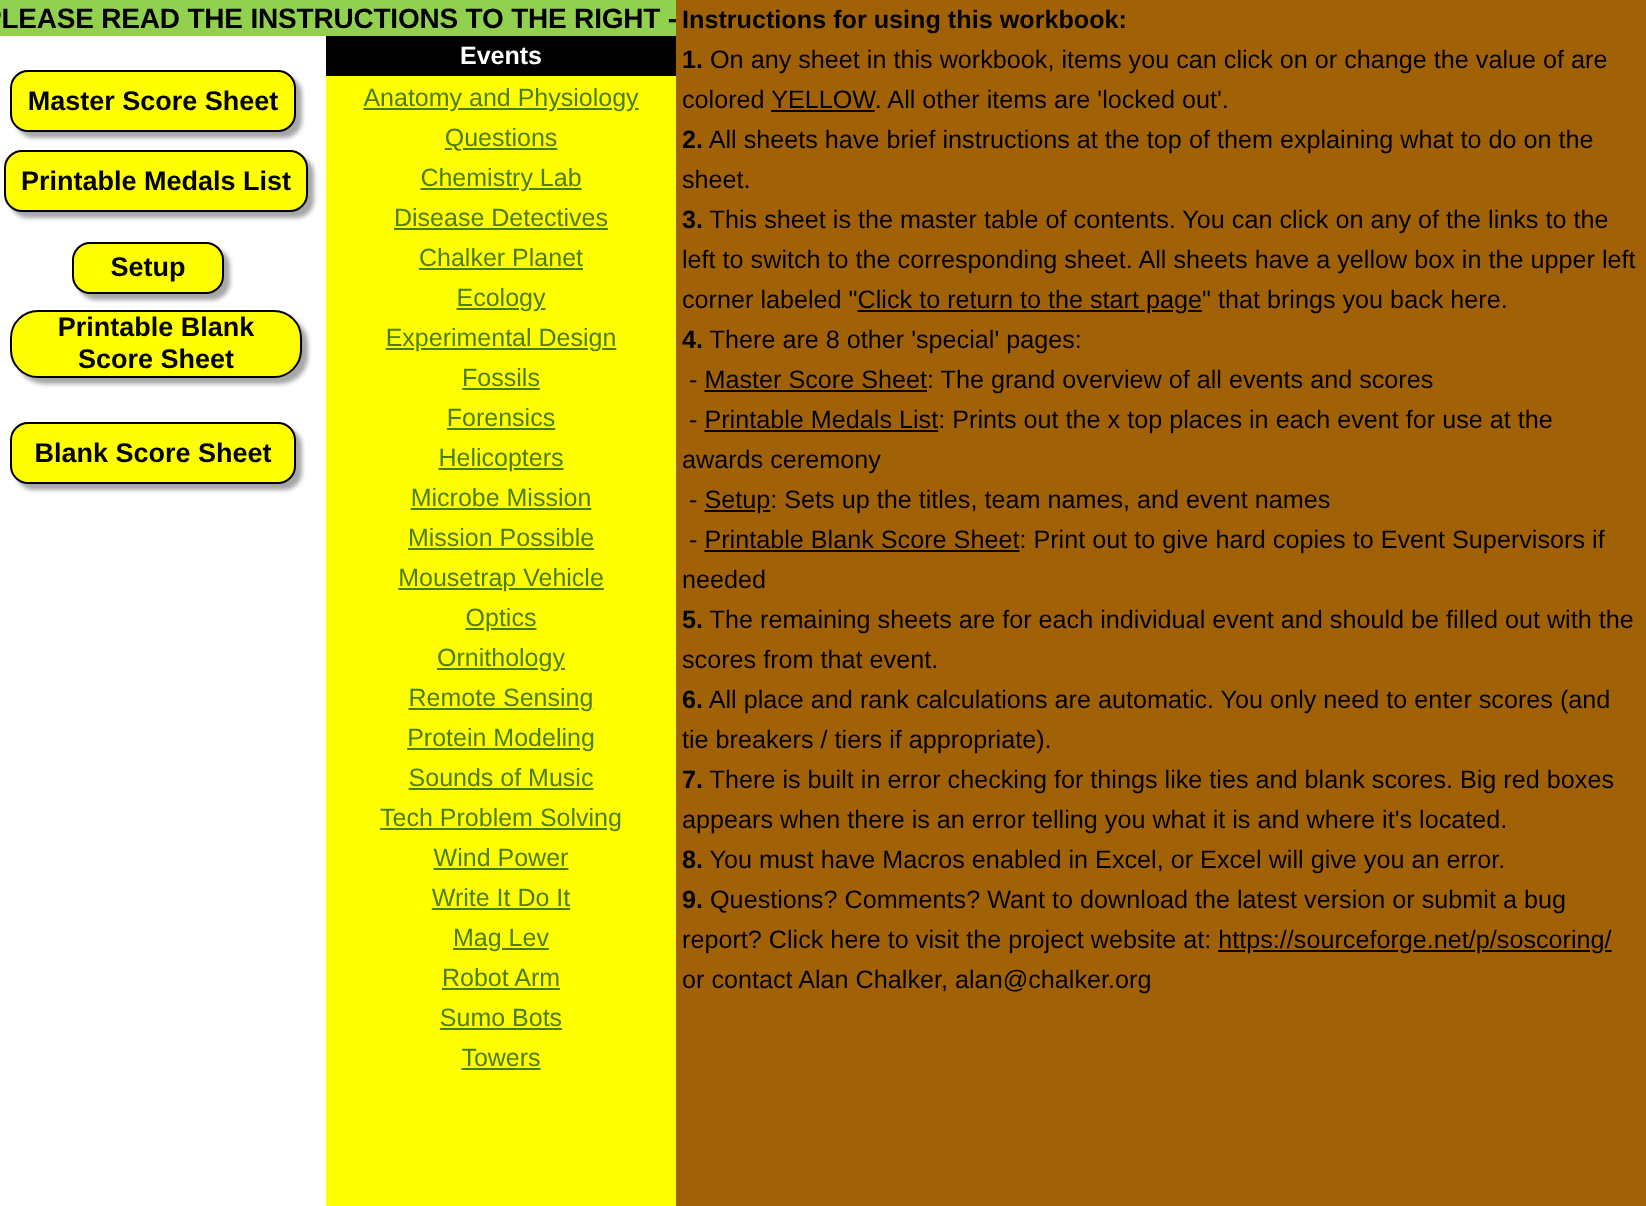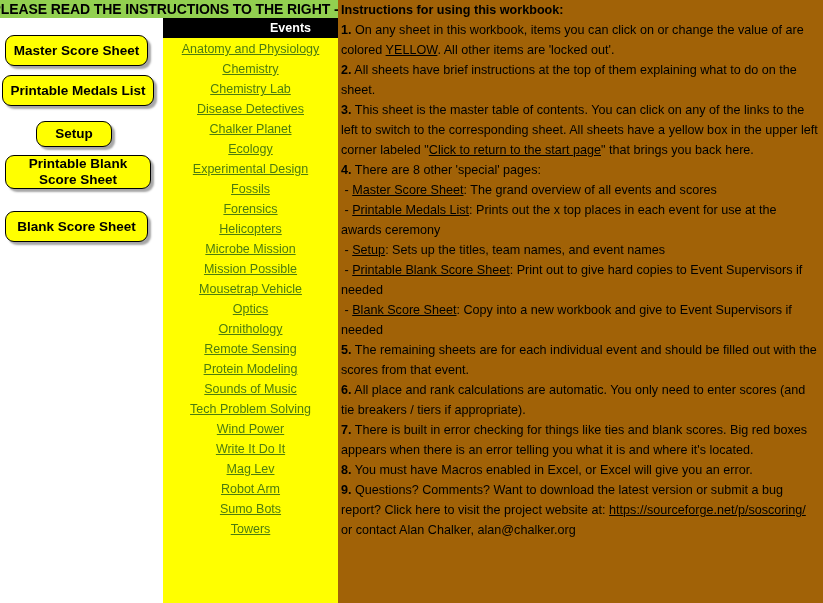--- a/index.html
+++ b/index.html
@@ -53,39 +53,38 @@
     text-align: center;
     font-weight: bold;
     color: #000;
     box-sizing: border-box;
     line-height: 1.15;
     cursor: pointer;
   }
   #btn-master  { left: 5px;  top: 17px;  width: 143px; height: 31px; font-size: 13.5px; }
   #btn-medals  { left: 2px;  top: 57px;  width: 152px; height: 31px; font-size: 13.5px; }
   #btn-setup   { left: 36px; top: 103px; width: 76px;  height: 26px; font-size: 13.5px; }
-  #btn-pblank  { left: 5px;  top: 137px; width: 146px; height: 34px; font-size: 13.5px; }
+  #btn-pblank  { left: 5px;  top: 137px; width: 146px; height: 34px; font-size: 13.5px; border-radius: 14px; }
   #btn-blank   { left: 5px;  top: 193px; width: 143px; height: 31px; font-size: 13.5px; }
 
   
   #events-col {
     position: absolute;
     left: 163px; top: 18px;
     width: 175px; height: 585px;
     background: #ffff00;
   }
   #events-header {
     position: absolute;
     left: 0; top: 0;
     width: 175px; height: 20px;
     background: #000000;
     display: flex;
     align-items: center;
     justify-content: center;
-    padding-left: 40px;
   }
   #events-header .hdr-text {
     color: #ffffff;
     font-size: 12.5px;
     font-weight: bold;
   }
   #events-list {
     position: absolute;
     left: 0; top: 20px;
     width: 175px;
@@ -164,21 +163,21 @@
   </div>
 
 </div>
 
 <div id="events-col">
   <div id="events-header">
     <span class="hdr-text">Events</span>
   </div>
   <div id="events-list">
       <div class="event-item">Anatomy and Physiology</div>
-      <div class="event-item">Chemistry</div>
+      <div class="event-item">Questions</div>
       <div class="event-item">Chemistry Lab</div>
       <div class="event-item">Disease Detectives</div>
       <div class="event-item">Chalker Planet</div>
       <div class="event-item">Ecology</div>
       <div class="event-item">Experimental Design</div>
       <div class="event-item">Fossils</div>
       <div class="event-item">Forensics</div>
       <div class="event-item">Helicopters</div>
       <div class="event-item">Microbe Mission</div>
       <div class="event-item">Mission Possible</div>
@@ -211,21 +210,20 @@
   <div class="para"><b>4.</b> <span>There are 8 other 'special' pages:</span></div>
 
   <div class="para sub">&nbsp;<span>-</span> <span class="lnk">Master Score Sheet</span><span>:  The grand overview of all events and scores</span></div>
 
   <div class="para sub">&nbsp;<span>-</span> <span class="lnk">Printable Medals List</span><span>: Prints out the x top places in each event for use at the awards ceremony</span></div>
 
   <div class="para sub">&nbsp;<span>-</span> <span class="lnk">Setup</span><span>: Sets up the titles, team names, and event names</span></div>
 
   <div class="para sub">&nbsp;<span>-</span> <span class="lnk">Printable Blank Score Sheet</span><span>: Print out to give hard copies to Event Supervisors if needed</span></div>
 
-  <div class="para sub">&nbsp;<span>-</span> <span class="lnk">Blank Score Sheet</span><span>:  Copy into a new workbook and give to Event Supervisors if needed</span></div>
 
   <div class="para"><b>5.</b> <span>The remaining sheets are for each individual event and should be filled out with the scores from that event.</span></div>
 
   <div class="para"><b>6.</b> <span>All place and rank calculations are automatic.  You only need to enter scores (and tie breakers / tiers if appropriate).</span></div>
 
   <div class="para"><b>7.</b> <span>There is built in error checking for things like ties and blank scores.  Big red boxes appears when there is an error telling you what it is and where it's located.</span></div>
 
   <div class="para"><b>8.</b> <span>You must have Macros enabled in Excel, or Excel will give you an error.</span></div>
 
   <div class="para"><b>9.</b> <span>Questions?  Comments?  Want to download the latest version or submit a bug report?  Click here to visit the project website at: </span><span class="lnk">https://sourceforge.net/p/soscoring/</span><span> or contact Alan Chalker, alan@chalker.org</span></div>

